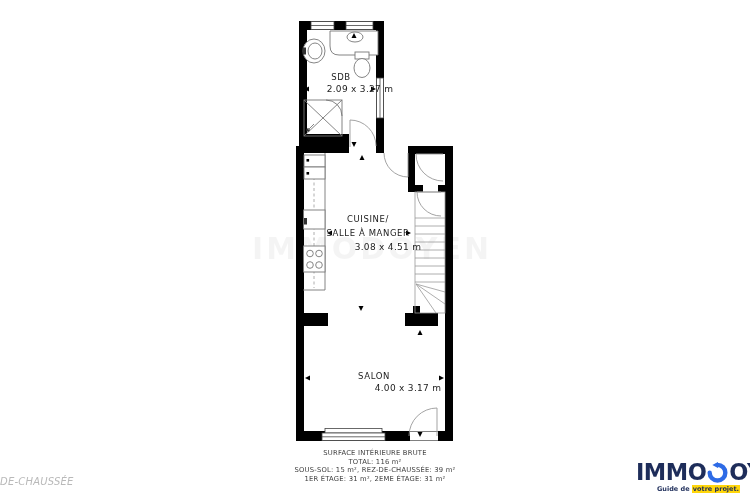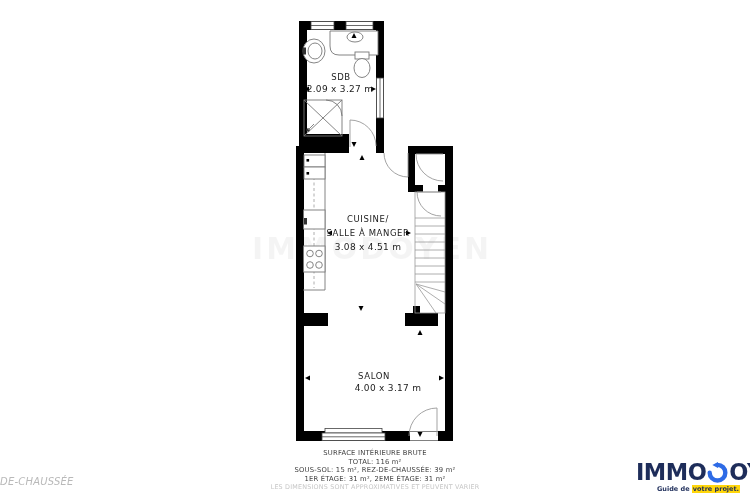--- a/index.html
+++ b/index.html
@@ -8,21 +8,21 @@
     background:#ffffff;
     font-family:"DejaVu Sans","Liberation Sans",sans-serif;
   }
   .canvas{position:absolute;inset:0;}
   svg.plan{position:absolute;left:0;top:0;}
   .lbl{
     position:absolute;transform:translate(-50%,-50%);
     color:#1c1c1c;white-space:nowrap;text-align:left;
   }
   .room-name{font-size:8.5px;letter-spacing:.6px;}
-  .room-dims{font-size:9px;letter-spacing:.3px;}
+  .room-dims{font-size:9px;letter-spacing:.3px;margin-left:20px;}
   .footer-line{
     position:absolute;left:375px;transform:translateX(-50%);
     font-size:6.8px;color:#3d3d3d;white-space:nowrap;letter-spacing:.2px;
   }
   .footer-disclaimer{color:#c6c6c6;font-size:6.4px;}
   .side-label{
     position:absolute;left:0;top:476px;font-size:10px;color:#b9b9b9;
     white-space:nowrap;letter-spacing:.2px;font-style:italic;
   }
   .watermark{
@@ -194,21 +194,20 @@
   <div class="lbl room-name" style="left:368px;top:219px;">CUISINE/</div>
   <div class="lbl room-name" style="left:368px;top:233px;">SALLE À MANGER</div>
   <div class="lbl room-dims" style="left:368px;top:247px;">3.08 x 4.51 m</div>
   <div class="lbl room-name" style="left:374px;top:376px;">SALON</div>
   <div class="lbl room-dims" style="left:388px;top:388px;">4.00 x 3.17 m</div>
 
   <div class="footer-line" style="top:449px;">SURFACE INTÉRIEURE BRUTE</div>
   <div class="footer-line" style="top:457.5px;">TOTAL: 116 m²</div>
   <div class="footer-line" style="top:466px;">SOUS-SOL: 15 m², REZ-DE-CHAUSSÉE: 39 m²</div>
   <div class="footer-line" style="top:474.5px;">1ER ÉTAGE: 31 m², 2EME ÉTAGE: 31 m²</div>
-  <div class="footer-line footer-disclaimer" style="top:483px;">LES DIMENSIONS SONT APPROXIMATIVES ET PEUVENT VARIER</div>
 
   <div class="side-label">DE-CHAUSSÉE</div>
 
   <div class="logo">
     <span class="logo-text">IMMO</span>
     <svg class="logo-d" width="21" height="21" viewBox="0 0 22 22">
       <path d="M11 3 a8.2 8.2 0 1 1 -8.2 8.2" fill="none" stroke="#2e6be6" stroke-width="4.6" stroke-linecap="round"></path>
       <polygon points="11.5,0 11.5,6.4 5.6,3.2" fill="#2e6be6"></polygon>
     </svg>
     <span class="logo-text">OYEN</span>

